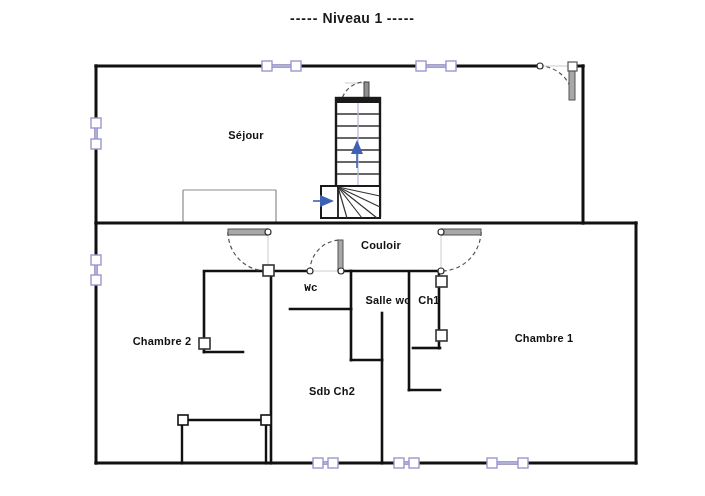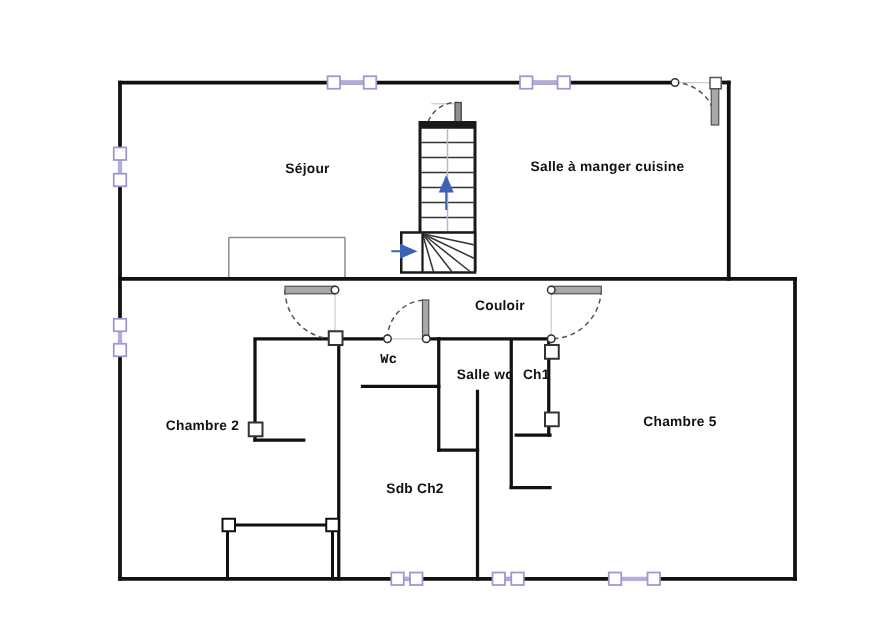--- a/index.html
+++ b/index.html
@@ -48,20 +48,25 @@
     white-space: nowrap;
     transform: translate(-50%, -50%);
     letter-spacing: 0.2px;
   }
 </style>
 </head>
 <body>
 
 <div id="plan-root">
 
+  <div id="title-bar">
+    <span class="dash">-----</span>
+    <span>Niveau 1</span>
+    <span class="dash">-----</span>
+  </div>
 
   <svg id="plan-svg" width="705" height="496" viewBox="0 0 705 496">
 
     <g stroke="#8c8c8c" stroke-width="1.2" fill="none">
       <path d="M183 190 L183 223 M183 190 L276 190 M276 190 L276 223"></path>
     </g>
 
     <g stroke="#111111" stroke-width="3" fill="none" stroke-linecap="square">
 
       <path d="M96 66 L540 66"></path>
@@ -232,22 +237,21 @@
       </g>
       <g>
         <line x1="313" y1="201" x2="328" y2="201" stroke="#3d62b5" stroke-width="1.6"></line>
         <polygon points="334,201 320,195 320,207" fill="#3d62b5"></polygon>
       </g>
     </g>
 
   </svg>
 
   <div class="room-label" style="left:205px; top:135px;margin-left:41px;">Séjour</div>
-  <div class="room-label" style="left:486px; top:134px;">Salle à manger cuisine</div>
-  <div class="room-label" style="left:400px; top:245px;">Couloir</div>
+  <div class="room-label" style="left:381px; top:245px;">Couloir</div>
   <div class="room-label" style="left:311px; top:288px;font-family:Liberation Mono, monospace;">Wc</div>
   <div class="room-label" style="left:388px; top:300px;">Salle wc</div>
   <div class="room-label" style="left:429px; top:300px;">Ch1</div>
   <div class="room-label" style="left:162px; top:341px;">Chambre 2</div>
-  <div class="room-label" style="left:544px; top:338px;">Chambre 5</div>
+  <div class="room-label" style="left:544px; top:338px;">Chambre 1</div>
   <div class="room-label" style="left:332px; top:391px;">Sdb Ch2</div>
 
 </div>
 
 </body></html>

